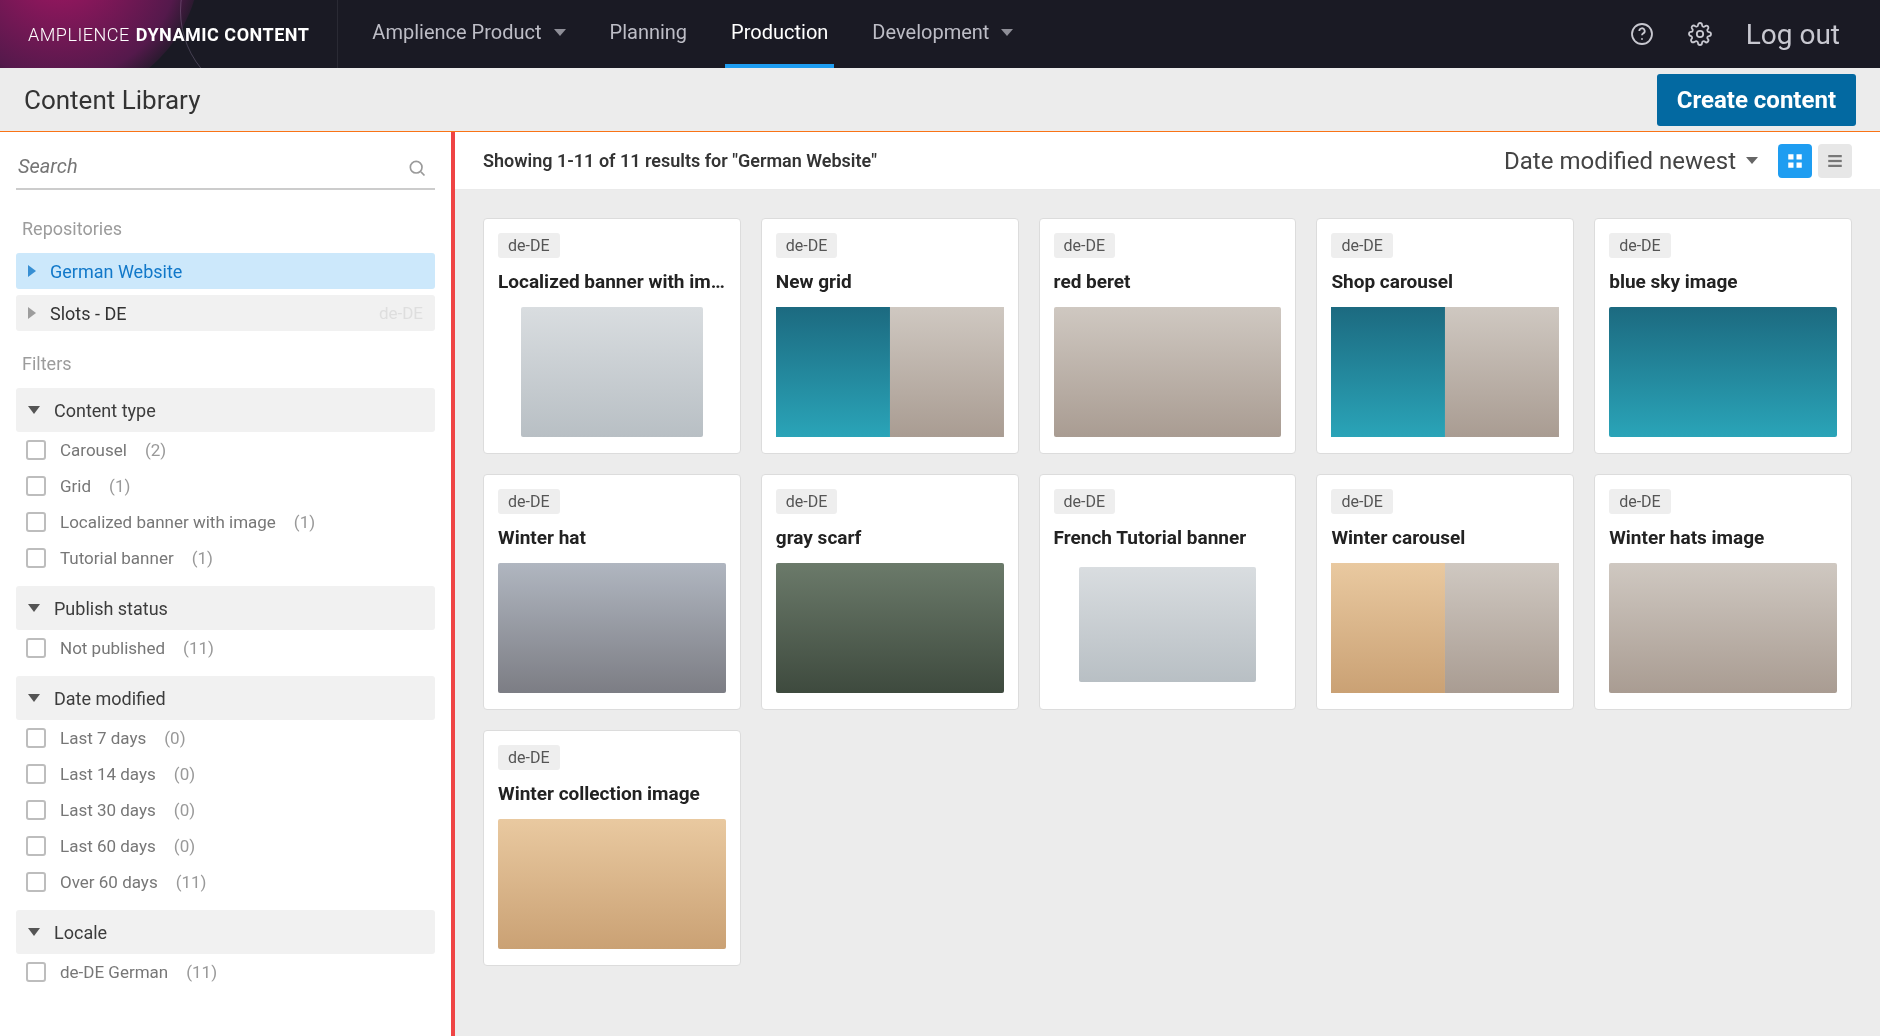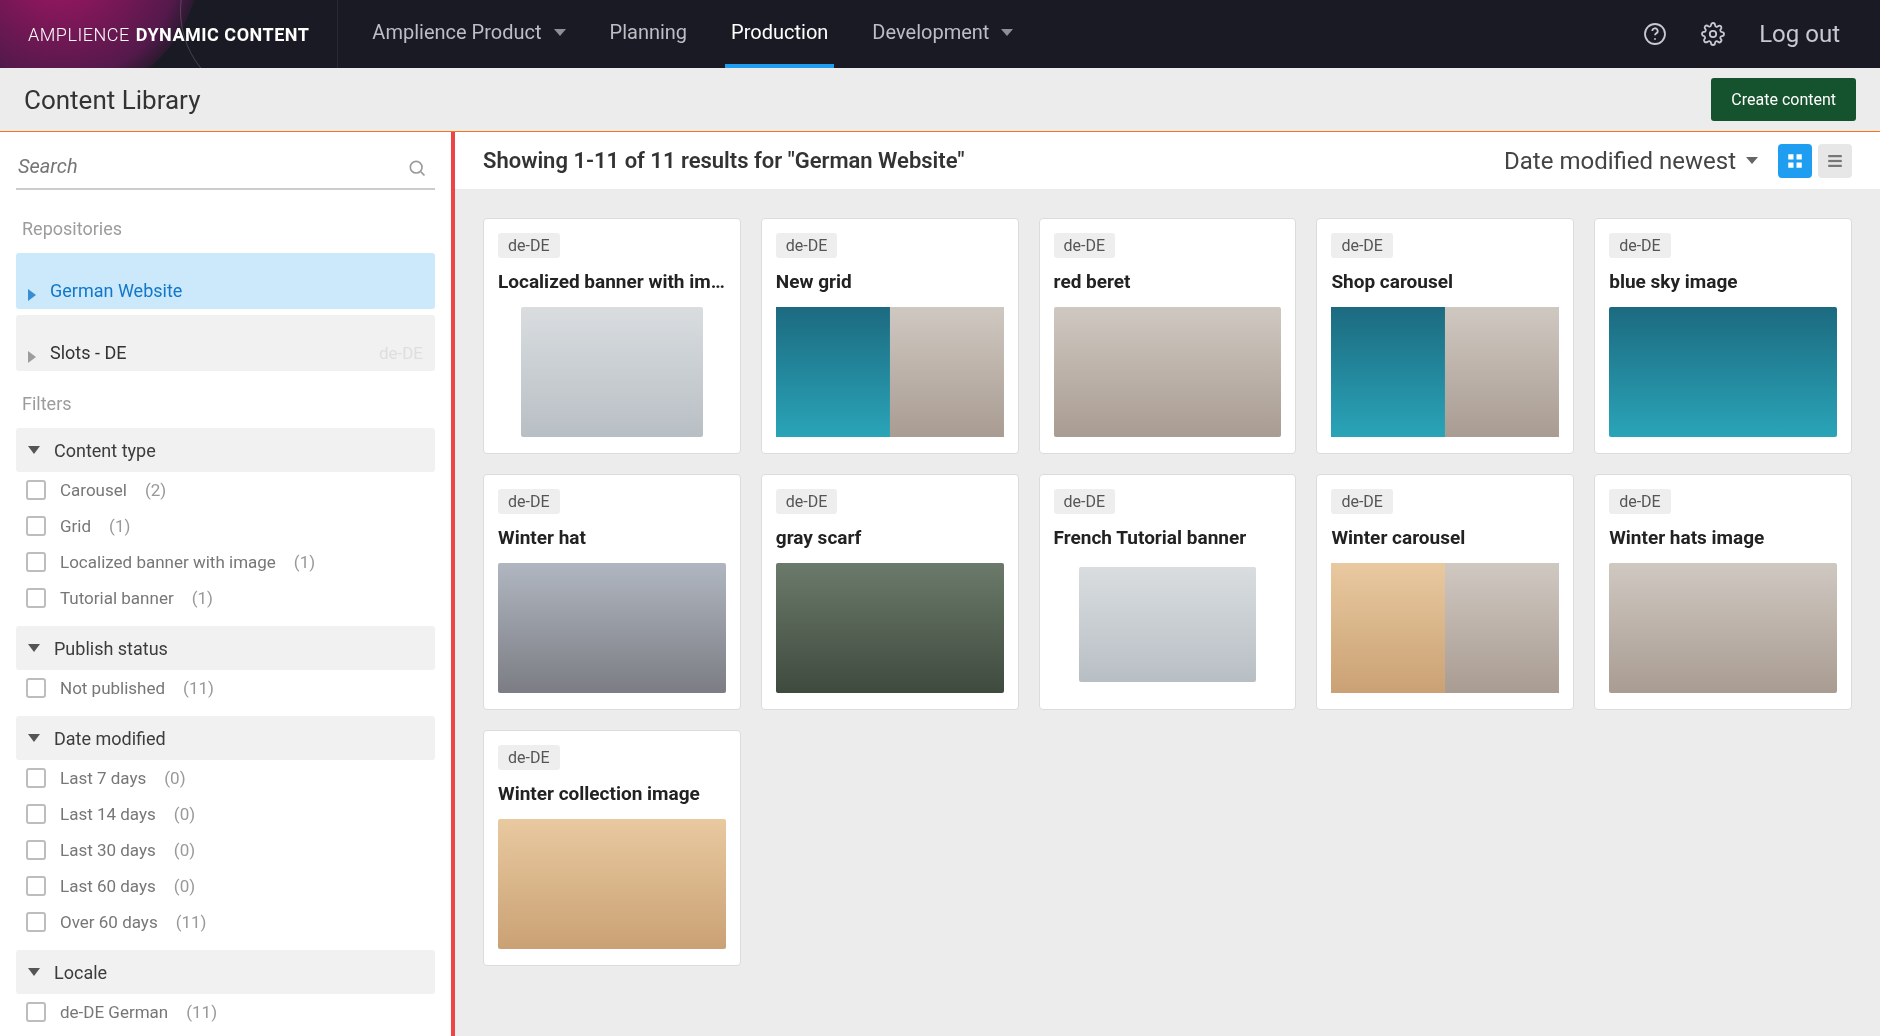--- a/index.html
+++ b/index.html
@@ -11,50 +11,50 @@
 .topbar-deco::after { content:''; position:absolute; border-radius:50%; }
 .topbar-deco::before { width:280px; height:280px; left:-80px; top:-180px; background:radial-gradient(circle,#b8156b 0%,#5b1950 60%,transparent 75%); opacity:0.9; }
 .topbar-deco::after { width:180px; height:180px; left:180px; top:-80px; border:1px solid rgba(200,180,220,0.25); background:transparent; }
 .brand { display:flex; align-items:center; gap:6px; padding:0 28px; height:100%; border-right:1px solid #2a2a34; font-size:18px; letter-spacing:0.5px; color:#fff; position:relative; z-index:1; }
 .brand-thin { font-weight:300; }
 .brand-bold { font-weight:700; }
 .nav { display:flex; align-items:stretch; height:100%; gap: 32px; padding-left: 28px; }
 .nav-item { display:flex; align-items:center; gap:12px; font-size:20px; color:#bdbdc6; cursor:pointer; padding: 0 6px; border-bottom:4px solid transparent; }
 .nav-item.active { color:#fff; border-bottom-color:#1e9df1; }
 .chev { width:0; height:0; border-left:6px solid transparent; border-right:6px solid transparent; border-top:7px solid #8e8e97; display:inline-block; }
-.top-right { margin-left:auto; display:flex; align-items:center; gap:34px; padding-right:40px; font-size:24px; color:#c8c8d0; }
+.top-right { margin-left:auto; display:flex; align-items:center; gap:34px; padding-right:40px; font-size:28px; color:#c8c8d0; }
 .icon-btn { display:inline-flex; align-items:center; justify-content:center; cursor:pointer; color:#c8c8d0; }
 .icon-btn svg { width:24px; height:24px; }
 
 .subhead { display:flex; align-items:center; height:64px; padding:0 24px; background:#ececec; border-bottom:1px solid #f97316; }
 .page-title { font-size:26px; font-weight:400; color:#333; }
-.create-btn { margin-left:auto; background:#14532d; color:#fff; font-size:16px; border:none; border-radius:3px; padding:12px 20px; cursor:pointer; }
+.create-btn { margin-left:auto; background:#0369a1; color:#fff; font-size:24px; border:none; border-radius:3px; padding:12px 20px; cursor:pointer;font-weight:bold; }
 
 .split { display:flex; height: calc(100% - 56px - 62px); }
 .sidebar { width:455px; padding:16px 16px 0 16px; border-right:4px solid #ef4444; overflow:auto; }
 .search-wrap { position:relative; padding:6px 2px 10px 2px; border-bottom:2px solid #ccc; margin-bottom:28px; }
 .search-input { width:100%; border:none; outline:none; font-size:20px; font-style:italic; color:#777; background:transparent; }
 .search-icon { position:absolute; right:8px; top:10px; color:#9a9a9a; }
 
 .side-label { color:#9c9c9c; font-size:18px; margin:8px 0 14px 6px; }
-.repo-item { display:flex; align-items:flex-end; height:56px; padding:8px 12px; font-size:18px; color:#333; border-radius:3px; margin-bottom:6px; cursor:pointer; }
+.repo-item { display:flex; align-items:center; height:36px; padding:8px 12px; font-size:18px; color:#333; border-radius:3px; margin-bottom:6px; cursor:pointer; }
 .repo-item.active { background:#cce8fb; color:#1178c9; }
 .repo-item.alt { background:#f1f1f1; }
 .repo-arrow { width:0; height:0; border-top:6px solid transparent; border-bottom:6px solid transparent; border-left:8px solid currentColor; margin-right:14px; opacity:0.8; }
 .repo-ghost { margin-left:auto; color:#dedede; font-size:17px; }
 
 .filter-head { display:flex; align-items:center; height:44px; background:#f1f1f1; padding:0 12px; font-size:18px; color:#3c3c3c; margin-top:10px; border-radius:3px; cursor:pointer; }
 .filter-head .fchev { width:0; height:0; border-left:6px solid transparent; border-right:6px solid transparent; border-top:8px solid #555; margin-right:14px; }
 .check-row { display:flex; align-items:center; gap:14px; padding:8px 10px; font-size:17px; color:#777; cursor:pointer; }
 .checkbox { width:20px; height:20px; border:2px solid #bdbdbd; border-radius:3px; flex:none; }
 .paren { margin-left:4px; color:#999; }
 
 .main { flex:1; display:flex; flex-direction:column; background:#fff; }
 .toolbar { display:flex; align-items:center; height:58px; padding:0 28px; border-bottom:1px solid #eaeaea; }
-.results-text { font-size:22px; color:#333; font-weight:600; }
+.results-text { font-size:18px; color:#333; font-weight:600; }
 .sort { margin-left:auto; display:flex; align-items:center; gap:10px; font-size:24px; color:#444; cursor:pointer; }
 .view-toggle { display:flex; gap:6px; margin-left:20px; }
 .view-btn { width:34px; height:34px; border-radius:4px; display:flex; align-items:center; justify-content:center; cursor:pointer; color:#777; background:#e7e7e7; }
 .view-btn.active { background:#1e9df1; color:#fff; }
 
 .grid { flex:1; overflow:auto; background:#ececec; padding:28px; display:grid; grid-template-columns: repeat(5, 1fr); gap:20px; align-content:start; }
 .card { background:#fff; border:1px solid #dcdcdc; border-radius:4px; padding:14px 14px 16px 14px; }
 .locale-badge { display:inline-block; background:#eee; color:#555; font-size:16px; padding:3px 10px; border-radius:3px; margin-bottom:12px; }
 .card-title { font-size:19px; font-weight:700; color:#222; margin-bottom:14px; white-space:nowrap; overflow:hidden; text-overflow:ellipsis; }
 .thumb { width:100%; height:130px; background:#ccc; border-radius:2px; background-size:cover; background-position:center; }

